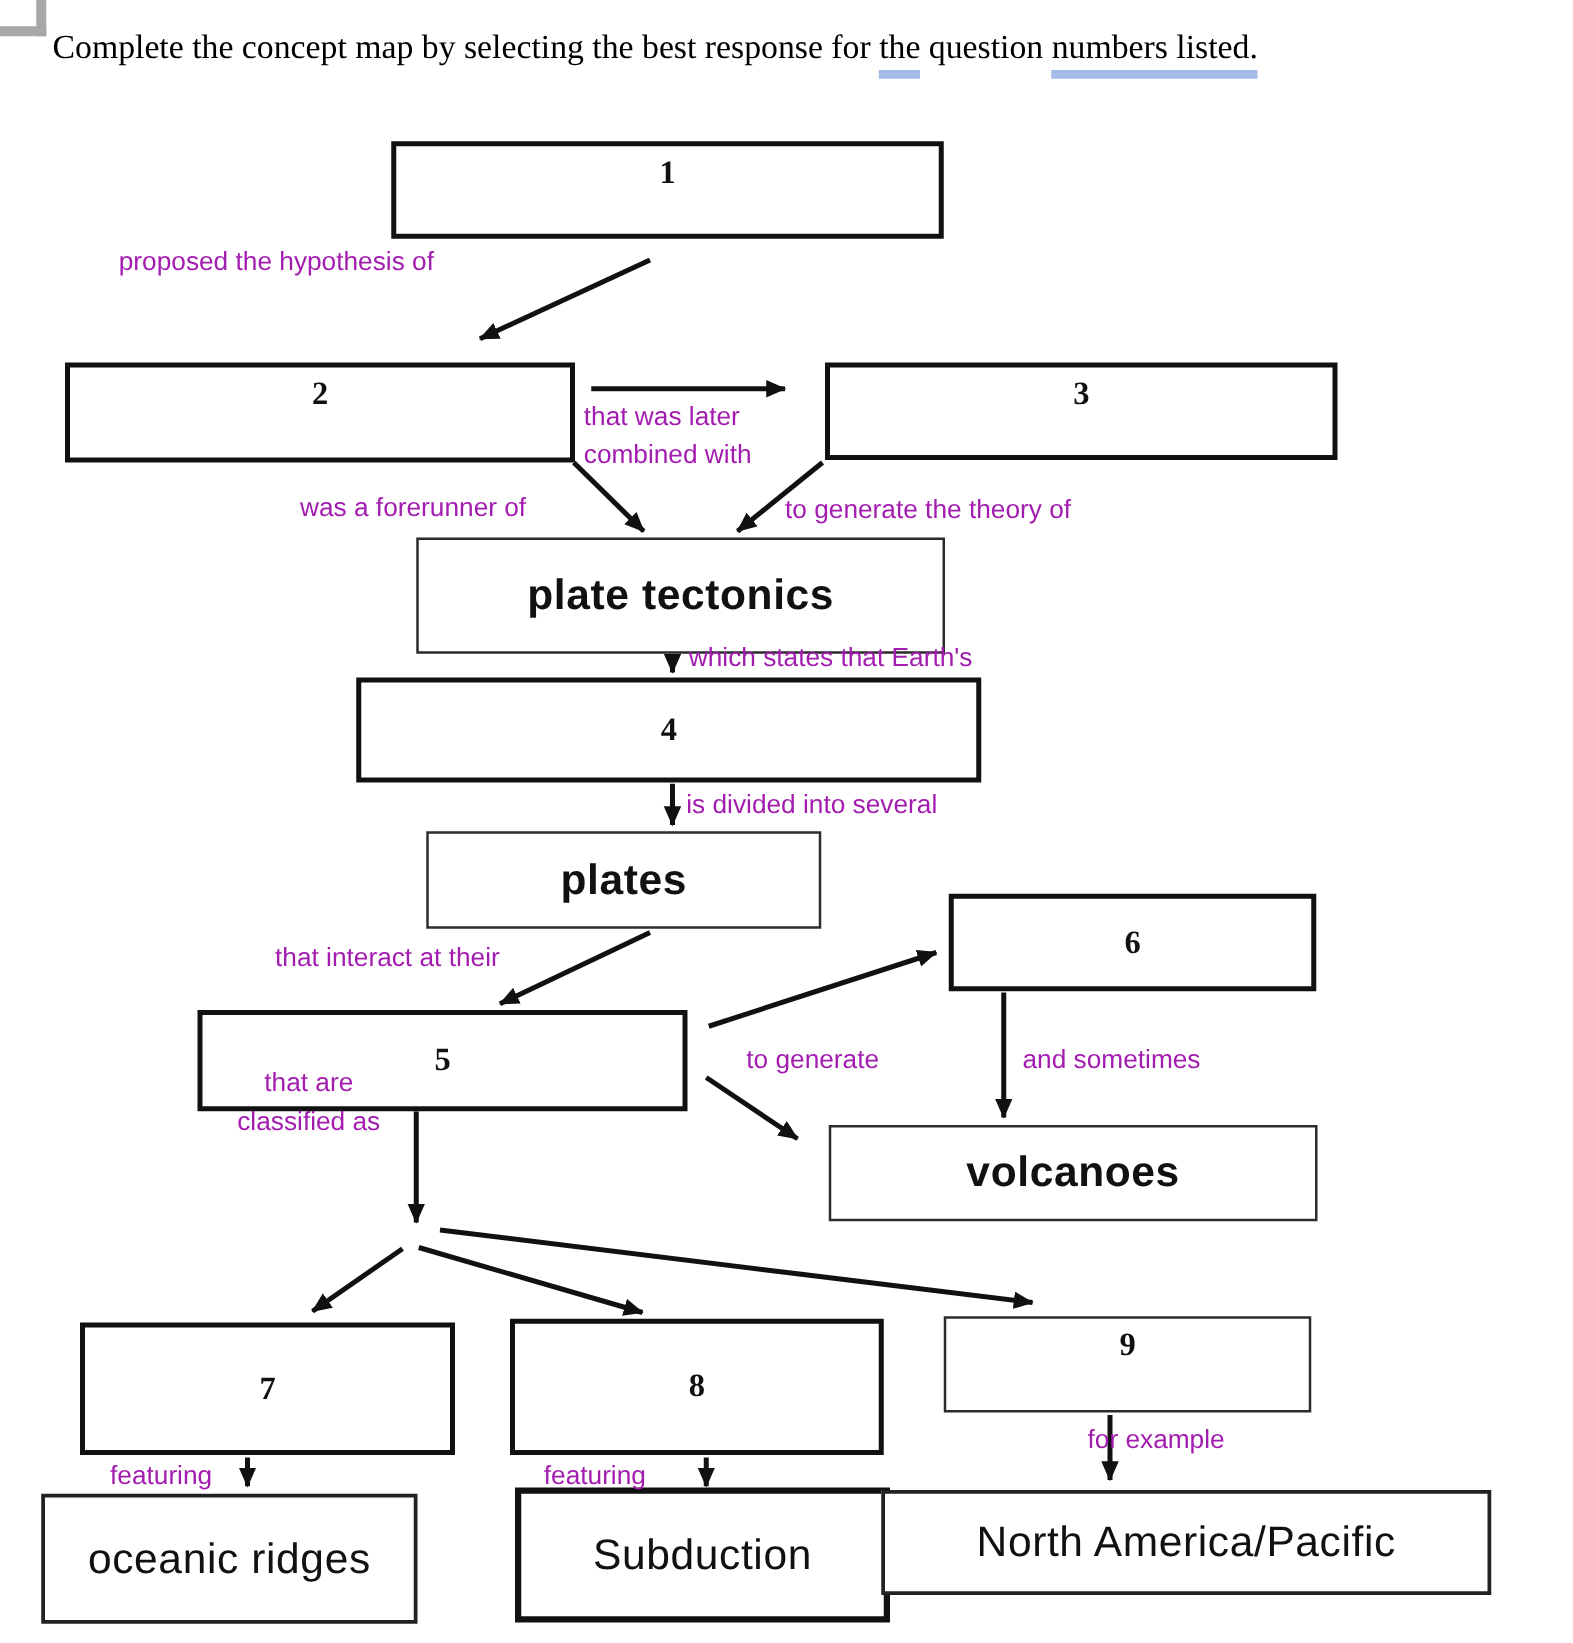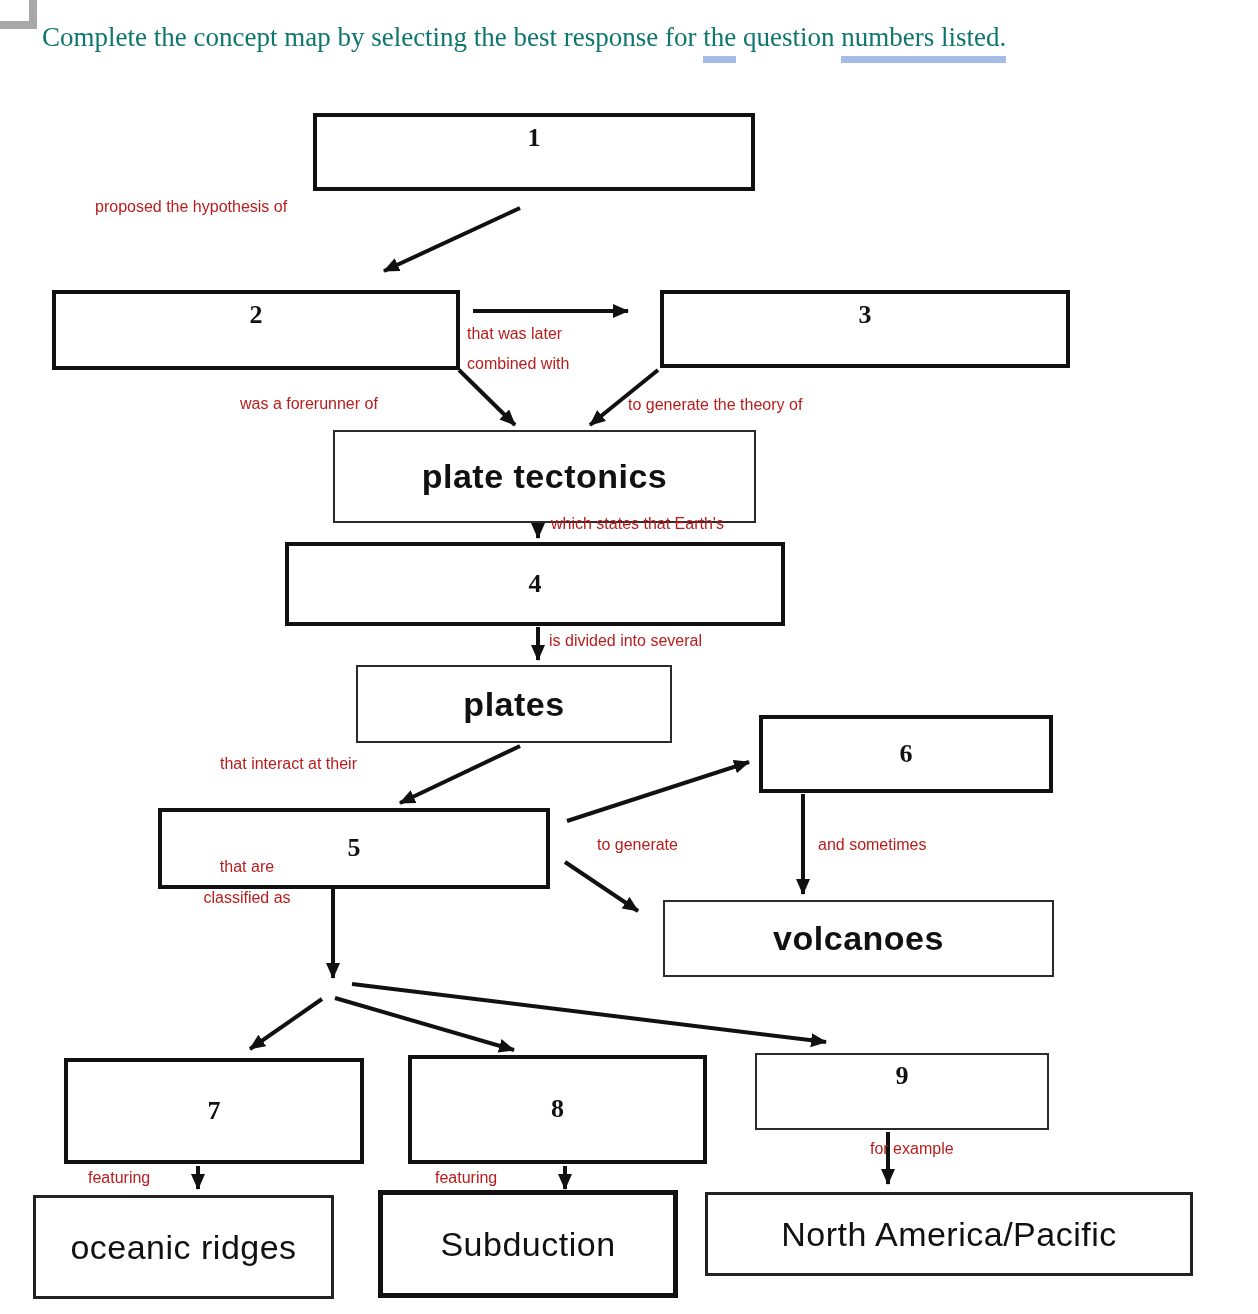--- a/index.html
+++ b/index.html
@@ -1,37 +1,37 @@
 <!DOCTYPE html>
 <html><head>
 <meta charset="utf-8">
 <style>
   html,body{margin:0;padding:0;background:#fff;}
   #stage{position:relative;width:1258px;height:1314px;background:#ffffff;overflow:hidden;
          font-family:"Liberation Sans","DejaVu Sans",sans-serif;}
   
   .title{position:absolute;left:42px;top:22px;width:1140px;
          font-family:"Liberation Serif","DejaVu Serif",serif;
-         font-size:27px;color:#0f766e;white-space:nowrap;z-index:3;}
+         font-size:27px;color:#000000;white-space:nowrap;z-index:3;}
   .ul{border-bottom:7px solid #a6bce8;padding-bottom:4px;}
   
   .frag{position:absolute;background:#a8a8a8;z-index:3;}
   
   .box{position:absolute;box-sizing:border-box;background:#fff;border:4px solid #111;
        display:flex;align-items:center;justify-content:center;z-index:2;}
   .b2{border-width:2px;border-color:#2b2b2b;}
   .b3{border-width:3px;border-color:#222;}
-  .b5{border-width:5px;}
+  .b5{border-width:5px;margin-left:34px;}
   .top-align{align-items:flex-start;padding-top:7px;}
   .num{font-family:"Liberation Serif","DejaVu Serif",serif;font-weight:700;
        font-size:26px;color:#111;line-height:1.1;}
   .bigword{font-size:34px;color:#111;letter-spacing:0.5px;}
   .bw-bold{font-weight:700;}
   
-  .elabel{position:absolute;font-size:16px;color:#b91c1c;white-space:nowrap;z-index:3;line-height:1.1;}
+  .elabel{position:absolute;font-size:21px;color:#a21caf;white-space:nowrap;z-index:3;line-height:1.1;}
   .center{text-align:center;}
   
   #arrows{position:absolute;left:0;top:0;z-index:1;}
 </style>
 </head>
 <body>
 
 <div id="stage">
 
   <div class="frag" style="left:29px;top:0;width:8px;height:29px"></div>
@@ -74,21 +74,21 @@
   </div>
   <div class="box top-align" style="left:660px;top:290px;width:410px;height:78px">
     <span class="num">3</span>
   </div>
   <div class="box b2" style="left:333px;top:430px;width:423px;height:93px">
     <span class="bigword bw-bold">plate tectonics</span>
   </div>
   <div class="box" style="left:285px;top:542px;width:500px;height:84px">
     <span class="num">4</span>
   </div>
-  <div class="box b2" style="left:356px;top:665px;width:316px;height:78px">
+  <div class="box b2" style="left:341px;top:665px;width:316px;height:78px">
     <span class="bigword bw-bold">plates</span>
   </div>
   <div class="box" style="left:158px;top:808px;width:392px;height:81px">
     <span class="num">5</span>
   </div>
   <div class="box" style="left:759px;top:715px;width:294px;height:78px">
     <span class="num">6</span>
   </div>
   <div class="box b2" style="left:663px;top:900px;width:391px;height:77px">
     <span class="bigword bw-bold">volcanoes</span>

